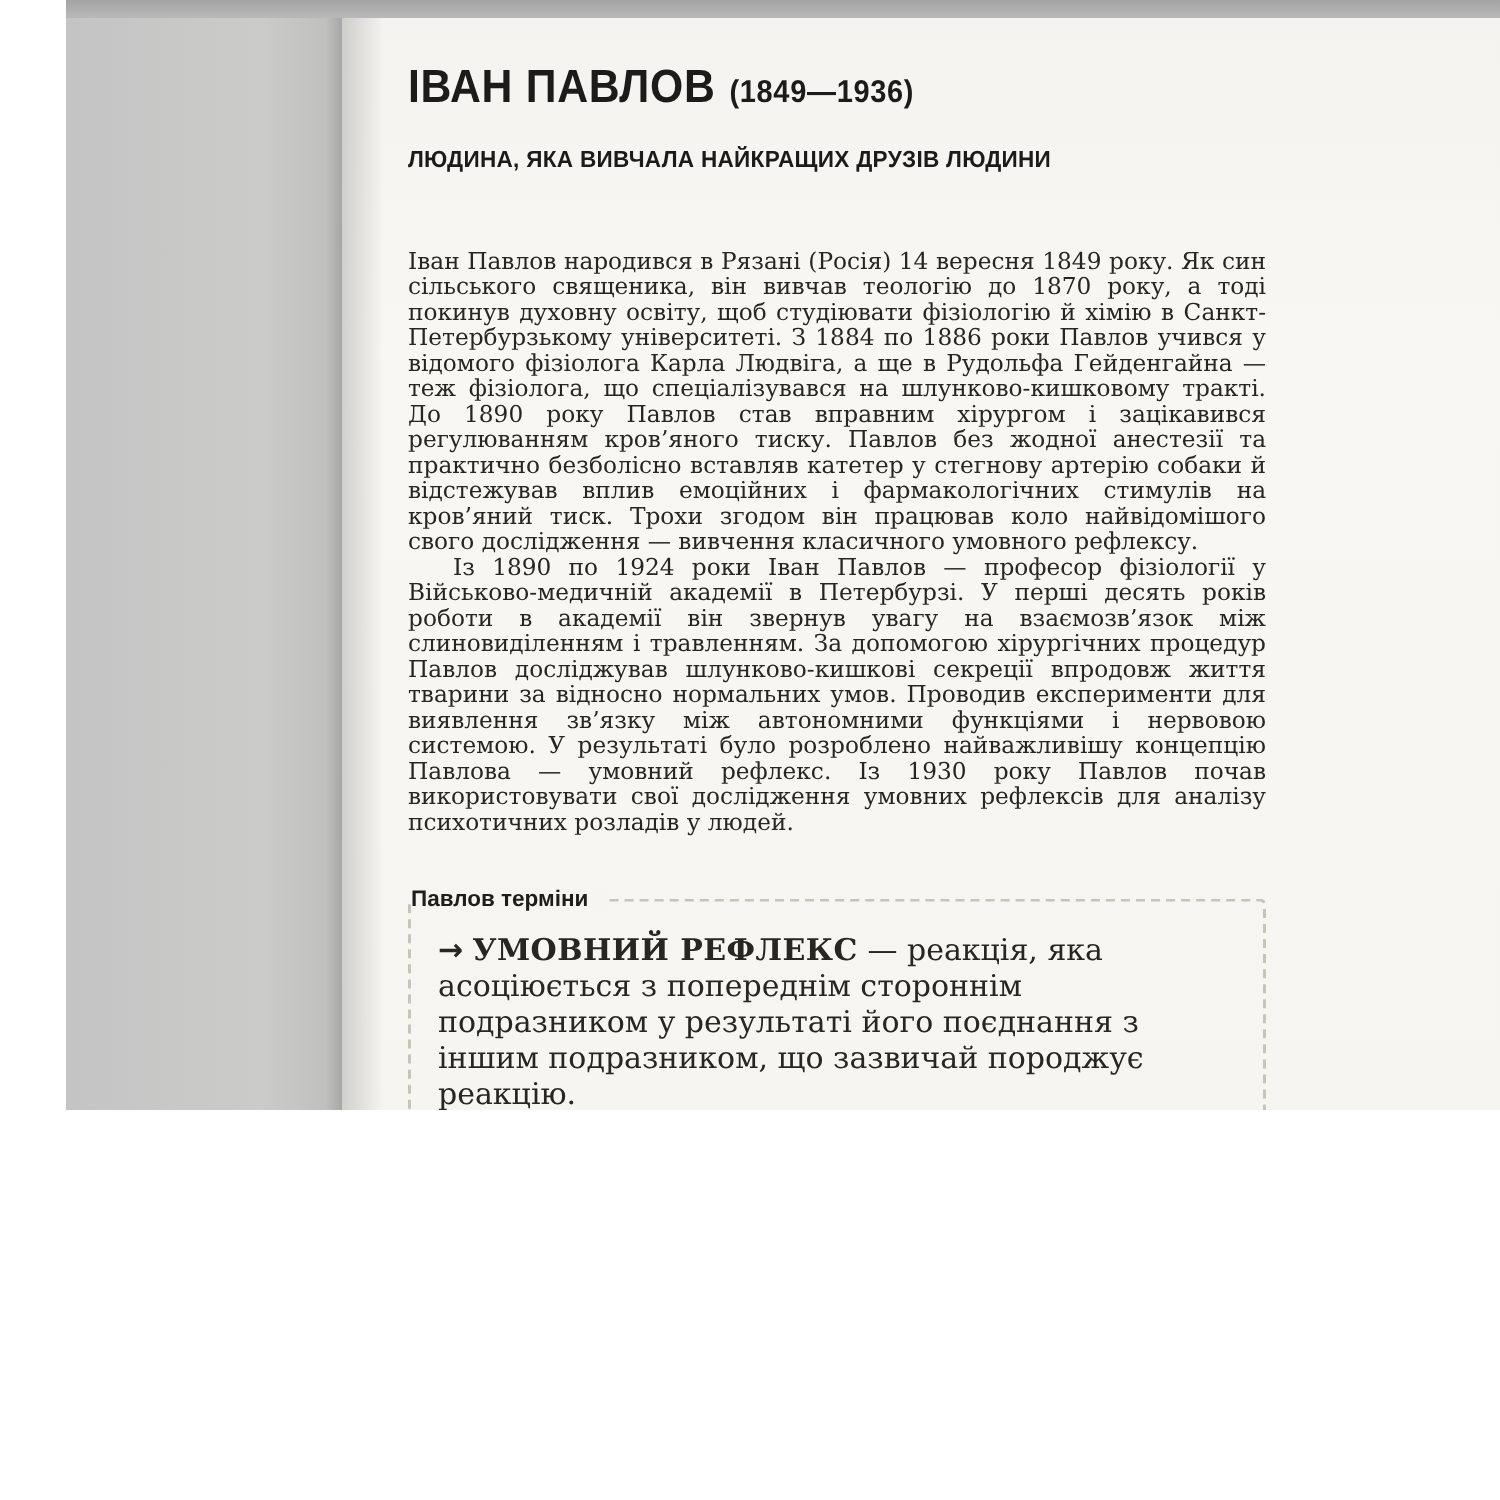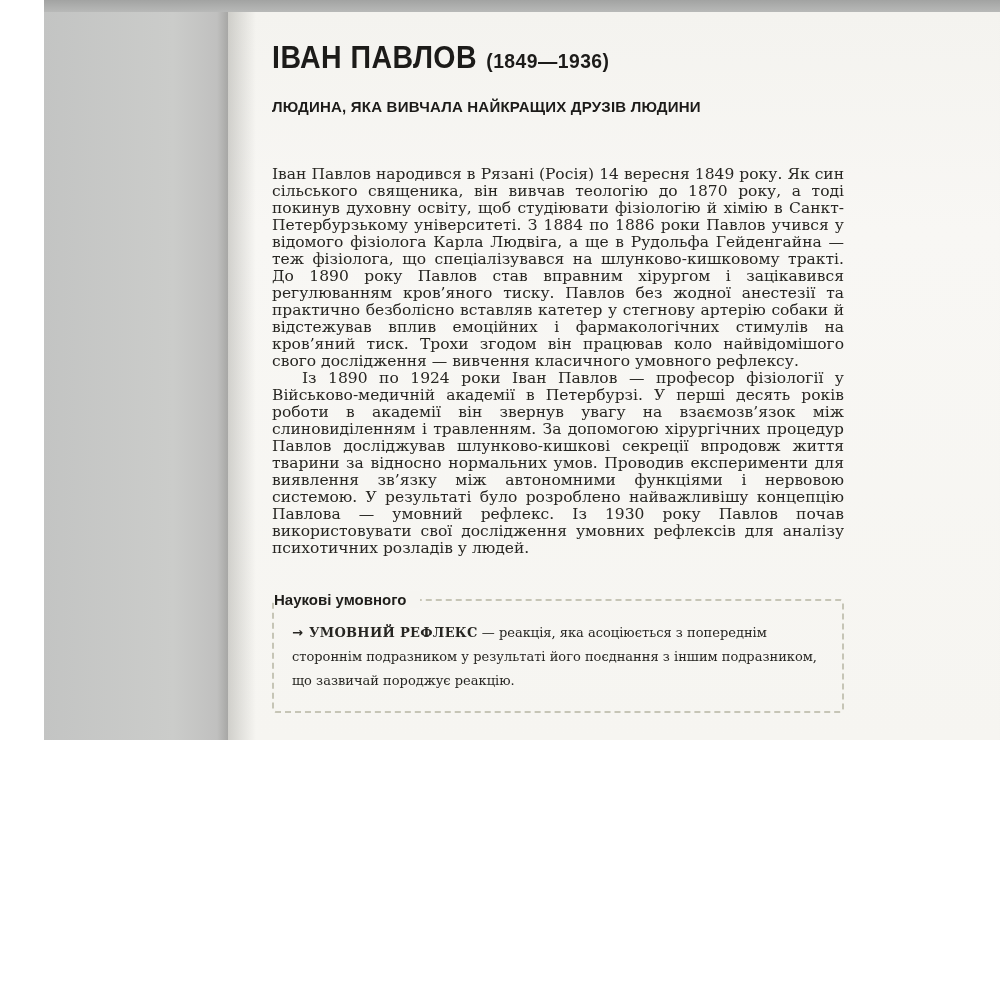--- a/index.html
+++ b/index.html
@@ -70,21 +70,21 @@
     padding:0 14px 0 0;
     font-family:"Liberation Sans", sans-serif;
     font-weight:700;font-size:15px;color:#1e1d1a;
   }
   .term-box{
     border:2px dashed #c6c5b6;
     border-radius:4px;
     padding:20px 20px 18px 18px;
   }
   .term-box p{
-    margin:0;font-size:13px;line-height:24px;text-align:left;color:#272622;
+    margin:0;font-size:20px;line-height:24px;text-align:left;color:#272622;
   }
   .term-arrow{font-family:"DejaVu Sans", sans-serif;font-weight:700;margin-right:6px;}
   .term-name{font-weight:700;letter-spacing:0.3px;}
   .closing{margin-top:26px !important;}
   .pagefooter{
     position:absolute;left:44px;top:930px;width:572px;
   }
   .footer-rule{border-top:2px solid #33322f;height:0;margin:0 0 12px 0;}
   .footer-row{
     display:flex;justify-content:space-between;align-items:flex-end;
@@ -113,21 +113,21 @@
       </h1>
 
       <h2 class="subtitle">ЛЮДИНА, ЯКА ВИВЧАЛА НАЙКРАЩИХ ДРУЗІВ ЛЮДИНИ</h2>
 
       <div class="bodytext">
         <p>Іван Павлов народився в Рязані (Росія) 14 вересня 1849 року. Як син сільського священика, він вивчав теологію до 1870 року, а тоді покинув духовну освіту, щоб студіювати фізіологію й хімію в Санкт-Петербурзькому університеті. З 1884 по 1886 роки Павлов учився у відомого фізіолога Карла Людвіга, а ще в Рудольфа Гейденгайна — теж фізіолога, що спеціалізувався на шлунково-кишковому тракті. До 1890 року Павлов став вправним хірургом і зацікавився регулюванням кров’яного тиску. Павлов без жодної анестезії та практично безболісно вставляв катетер у стегнову артерію собаки й відстежував вплив емоційних і фармакологічних стимулів на кров’яний тиск. Трохи згодом він працював коло найвідомішого свого дослідження — вивчення класичного умовного рефлексу.</p>
         <p class="indent">Із 1890 по 1924 роки Іван Павлов — професор фізіології у Військово-медичній академії в Петербурзі. У перші десять років роботи в академії він звернув увагу на взаємозв’язок між слиновиділенням і травленням. За допомогою хірургічних процедур Павлов досліджував шлунково-кишкові секреції впродовж життя тварини за відносно нормальних умов. Проводив експерименти для виявлення зв’язку між автономними функціями і нервовою системою. У результаті було розроблено найважливішу концепцію Павлова — умовний рефлекс. Із 1930 року Павлов почав використовувати свої дослідження умовних рефлексів для аналізу психотичних розладів у людей.</p>
       </div>
 
       <section class="terms">
-        <div class="terms-label">Наукові умовного</div>
+        <div class="terms-label">Павлов терміни</div>
         <div class="term-box">
           <p><span class="term-arrow">→</span><span class="term-name">УМОВНИЙ РЕФЛЕКС</span><span> — реакція, яка асоціюється з попереднім стороннім подразником у результаті його поєднання з іншим подразником, що зазвичай породжує реакцію.</span></p>
         </div>
       </section>
 
 
     </div>
 
     <div class="pagefooter">
       <div class="footer-rule"></div>

